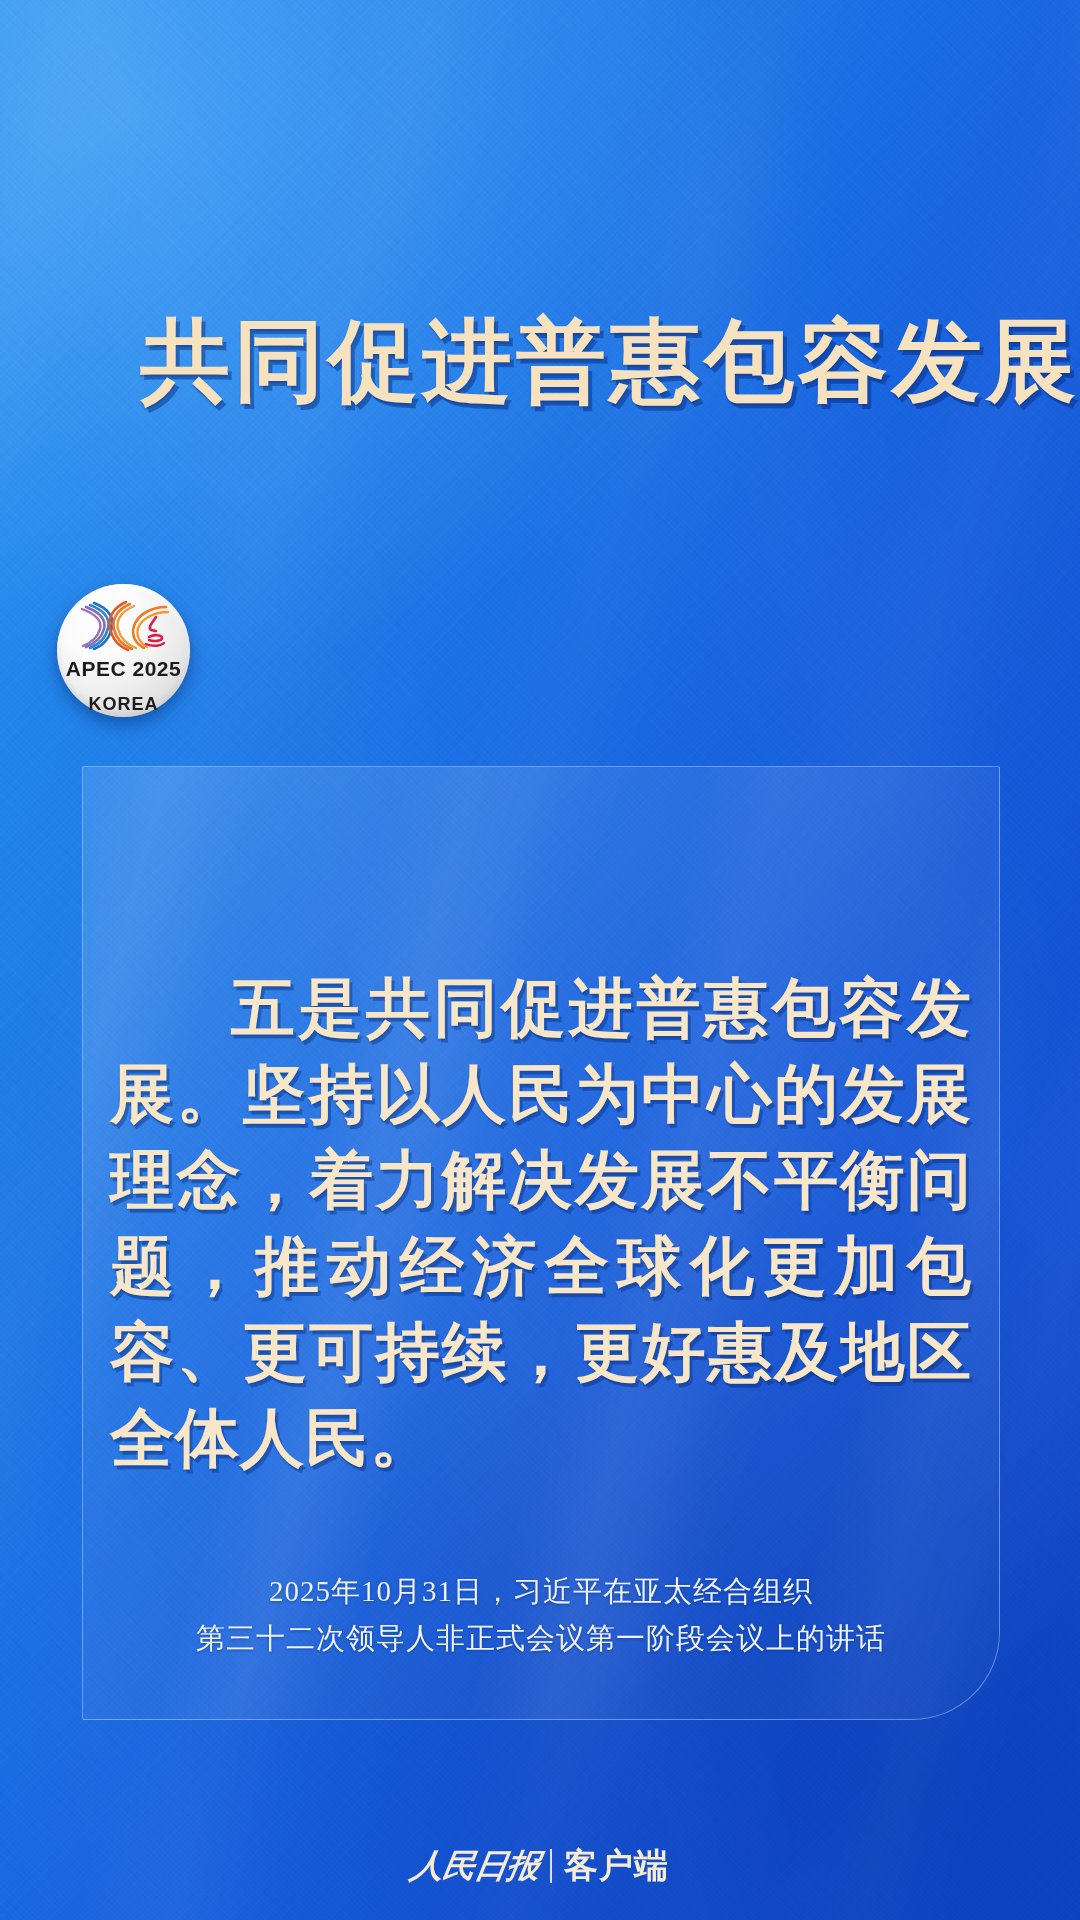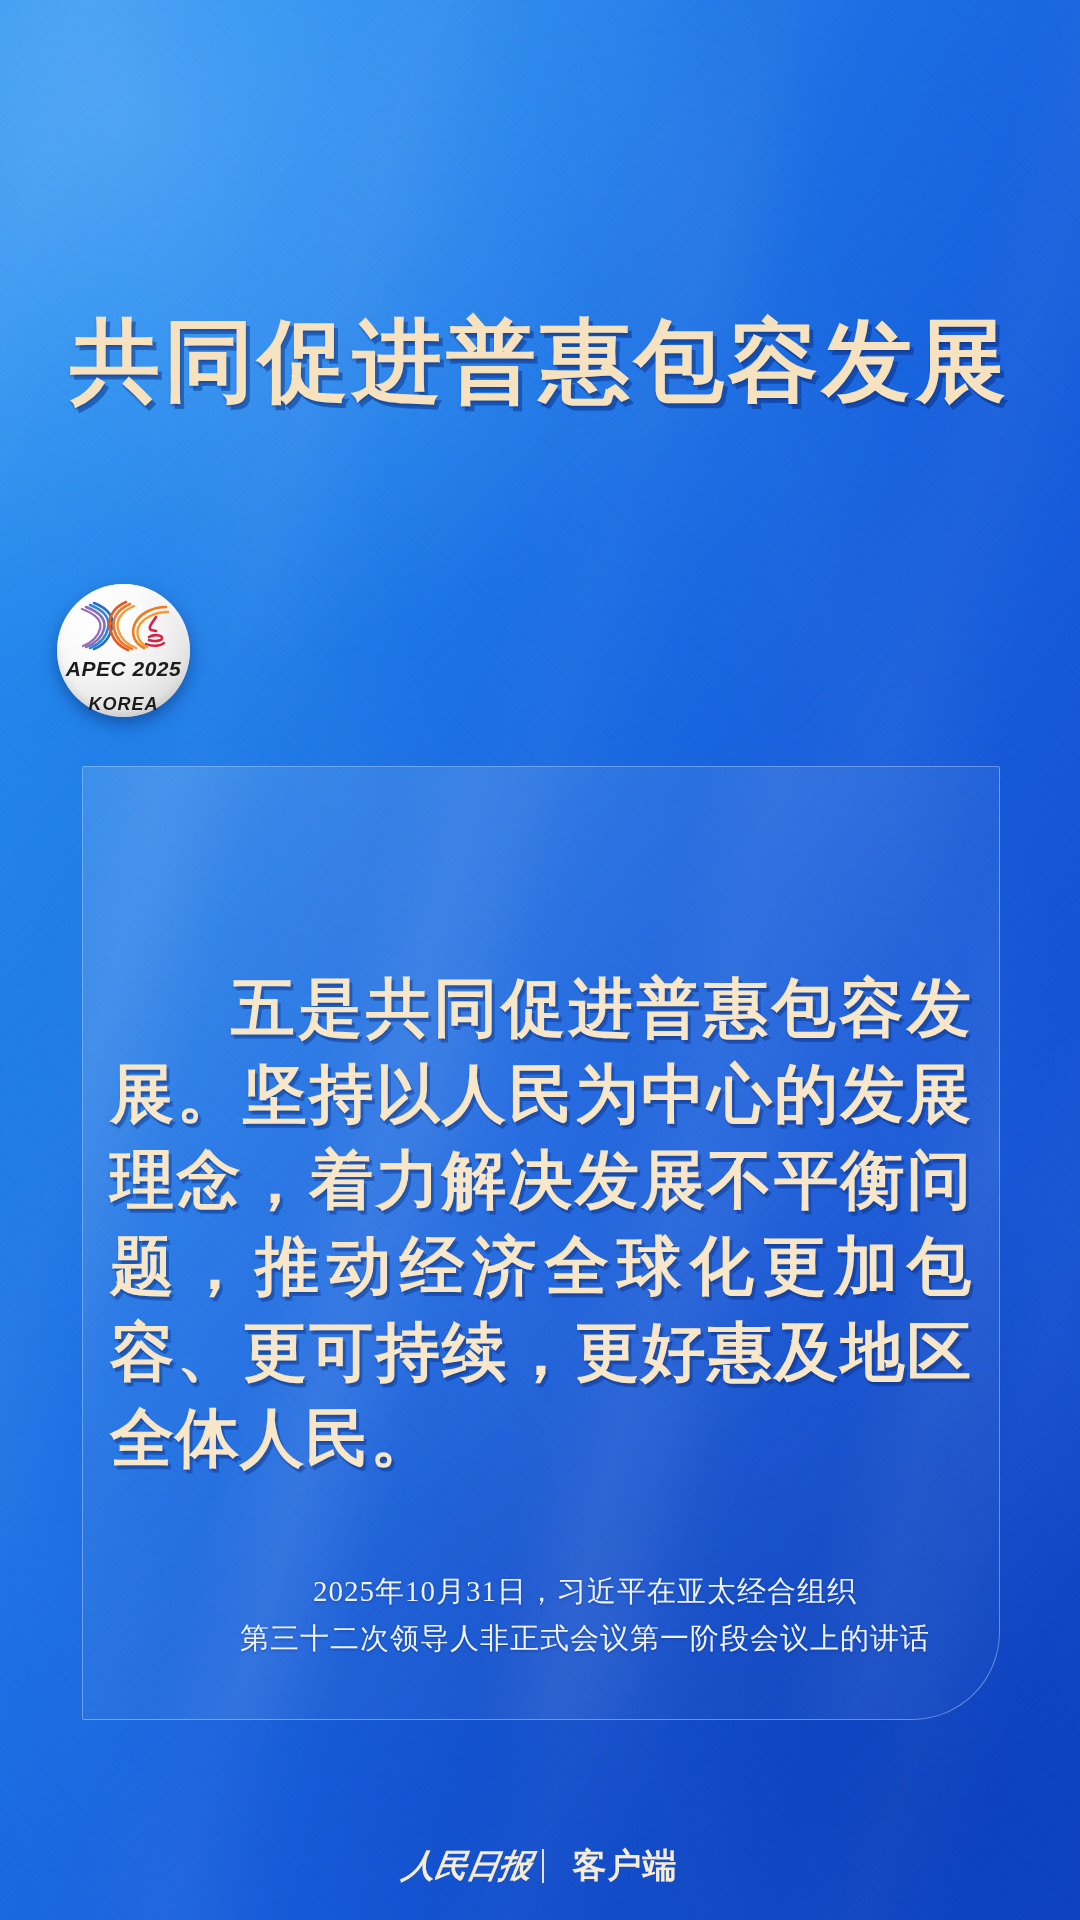--- a/index.html
+++ b/index.html
@@ -53,21 +53,21 @@
         rgba(255,255,255,0) 330px),
       repeating-linear-gradient(72deg,
         rgba(255,255,255,0) 0px,
         rgba(255,255,255,.035) 150px,
         rgba(255,255,255,0) 300px,
         rgba(255,255,255,0) 520px);
   }
 
   
   #title{
-    position:absolute;left:0;right:0;top:252px;text-align:center;
+    position:absolute;left:0;right:0;top:252px;text-align:right;
     font-family:"Liberation Serif","DejaVu Serif",serif;
     font-weight:700;
     font-size:90px;
     line-height:1.1;
     letter-spacing:4px;
     color:#f6e2bf;
     text-shadow:4px 5px 0 rgba(8,40,120,.45), 0 2px 2px rgba(8,40,120,.35);
     white-space:nowrap;
   }
 
@@ -93,21 +93,21 @@
         rgba(255,255,255,0) 175px,
         rgba(255,255,255,0) 300px);
   }
 
   
   #badge{
     position:absolute;left:57px;top:584px;width:133px;height:133px;border-radius:50%;
     background:
       radial-gradient(circle at 32% 24%, #ffffff 0%, #fbfbfb 30%, #ededed 58%, #dcdcdc 80%, #cfcfcf 100%);
     box-shadow:0 7px 16px rgba(0,25,80,.40), inset 0 -3px 7px rgba(0,0,0,.10), inset 0 3px 6px rgba(255,255,255,.9);
-    display:flex;flex-direction:column;align-items:center;justify-content:flex-start;font-style:italic;
+    display:flex;flex-direction:column;align-items:center;justify-content:flex-start;
   }
   #badgeMark{margin-top:13px;}
   #badgeApec{
     font-family:"Liberation Sans","DejaVu Sans",sans-serif;
     font-weight:700;font-size:21px;color:#1c1c1c;letter-spacing:.5px;line-height:1;
     margin-top:1px;
   }
   #badgeKorea{
     font-family:"Liberation Sans","DejaVu Sans",sans-serif;
     font-weight:700;font-size:18px;color:#1c1c1c;letter-spacing:1px;line-height:1;
@@ -134,42 +134,41 @@
   #attrib{
     position:absolute;left:82px;top:1568px;width:918px;
     text-align:center;
     color:#eef2fb;
     font-family:"Liberation Serif","DejaVu Serif",serif;
     font-weight:400;
     font-size:29px;
     line-height:47px;
     letter-spacing:1px;
     text-shadow:0 1px 3px rgba(5,35,110,.45);
-    padding-left:44px;
   }
 
   
   #footer{
     position:absolute;left:0;right:0;top:1843px;
     display:flex;align-items:center;justify-content:center;gap:0px;
   }
   #fpaper{
     font-family:"Liberation Serif","DejaVu Serif",serif;
     font-style:italic;font-weight:700;
     font-size:33px;color:#f6ecd6;letter-spacing:-1px;
     transform:skewX(-9deg);
     padding-right:11px;
   }
   #fdiv{
     width:2px;height:34px;background:#f2e6cc;opacity:.95;
   }
   #fclient{
     font-family:"Liberation Sans","DejaVu Sans",sans-serif;
     font-weight:700;font-size:34px;color:#f6ecd6;letter-spacing:1px;
-    padding-left:29px;
+    padding-left:12px;
   }
 </style>
 </head>
 <body>
 
 <div id="poster">
 
   <div id="glowA"></div>
   <div id="glowB"></div>
   <div id="weave"></div>

